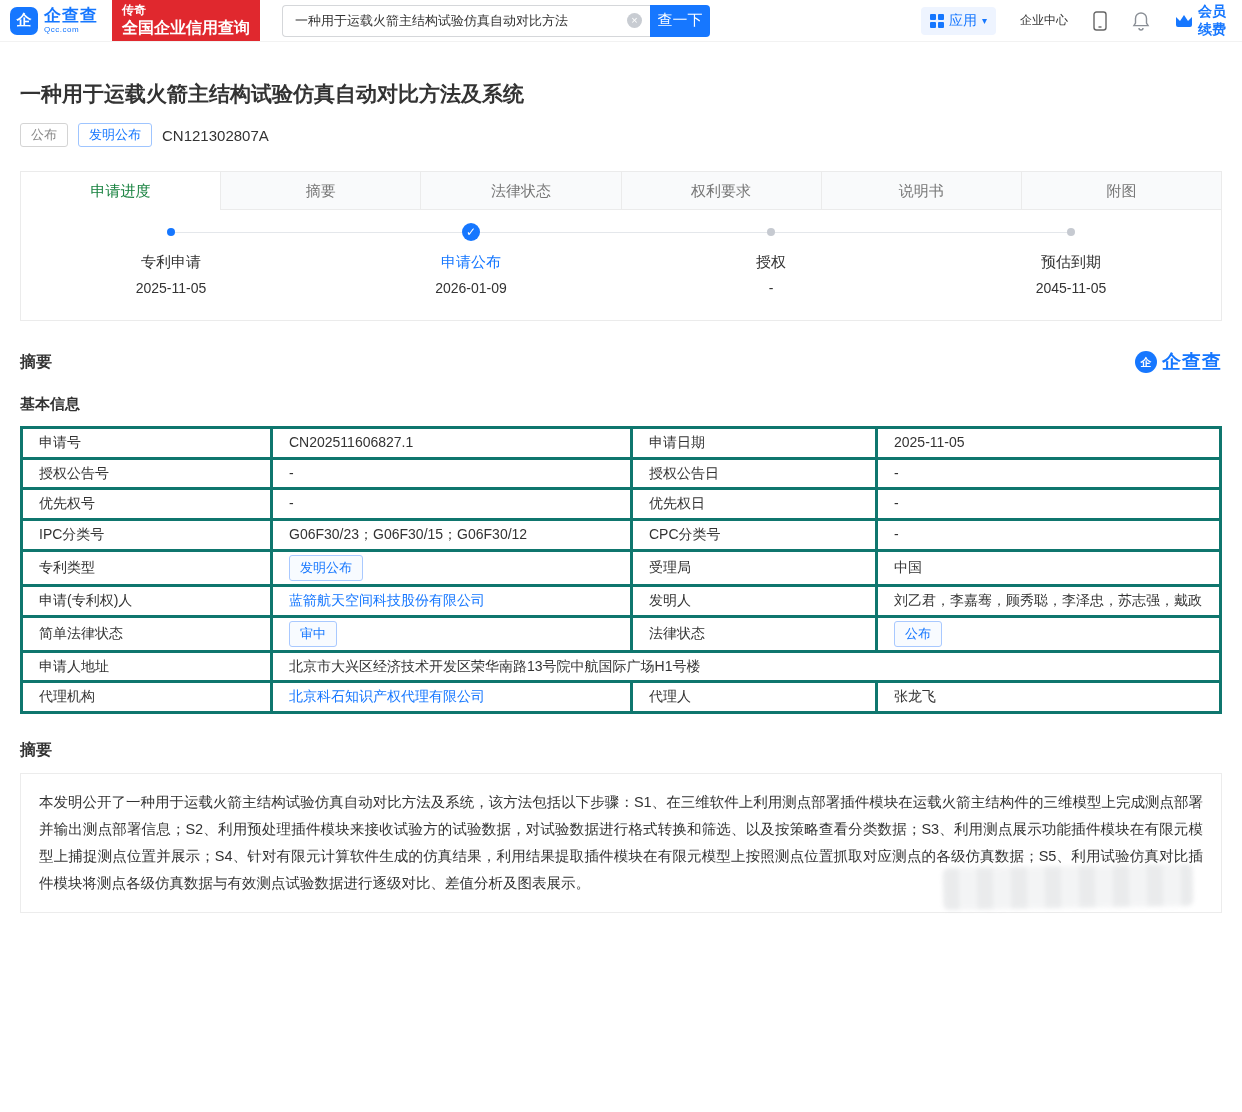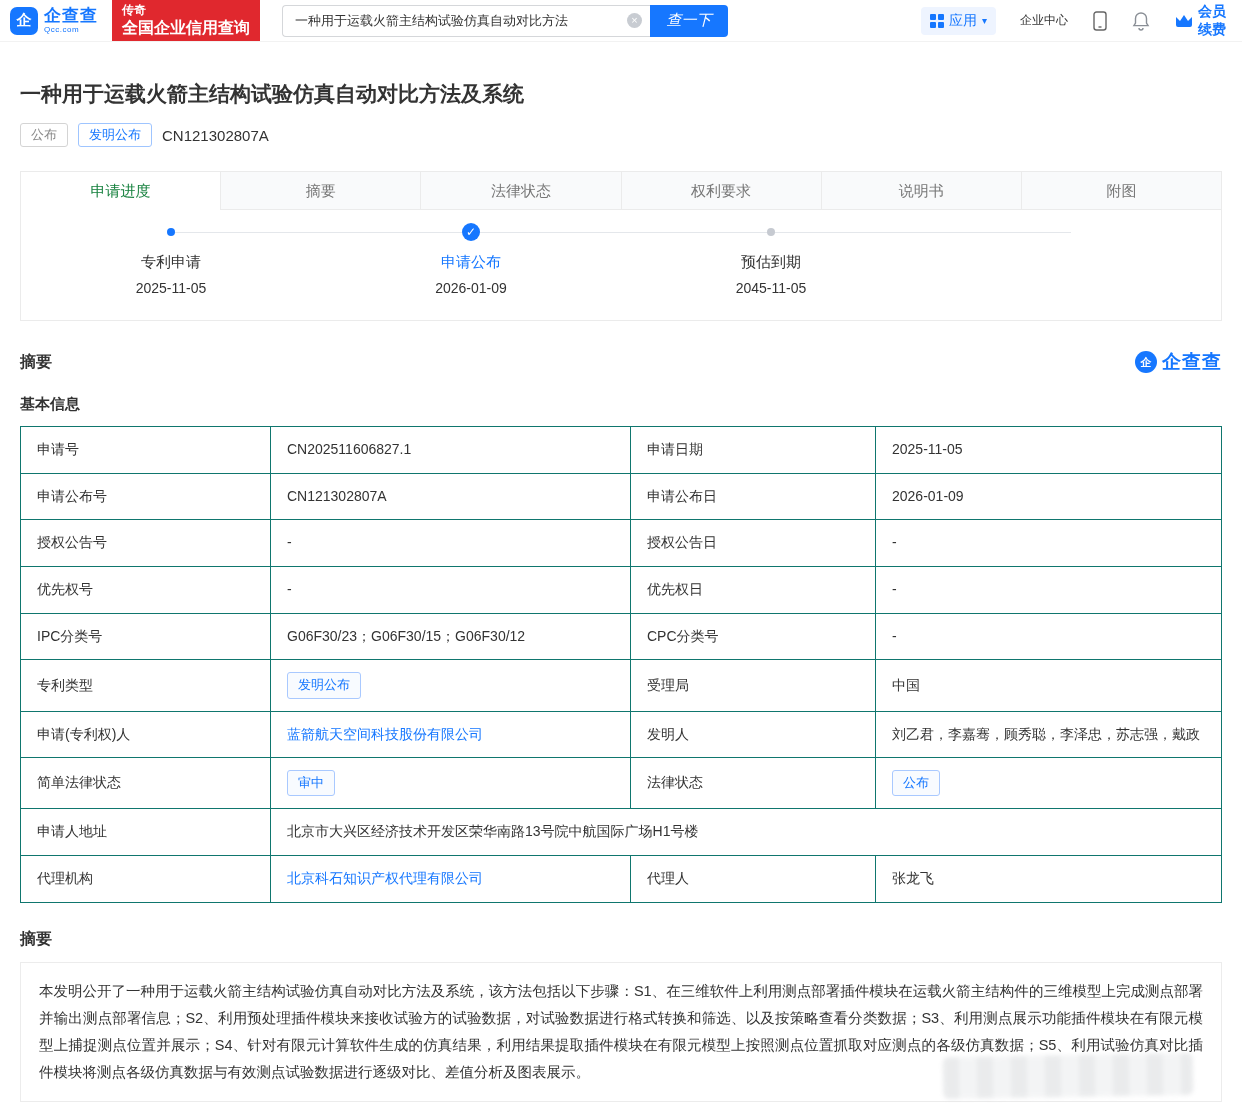--- a/index.html
+++ b/index.html
@@ -15,21 +15,21 @@
   .logo-text-col { line-height:1; }
   .logo-cn { font-size:17px; font-weight:700; color:#1677ff; letter-spacing:1px; }
   .logo-en { font-size:8px; color:#1677ff; letter-spacing:.5px; margin-top:2px; }
   .promo { background:#e0282e; color:#fff; padding:3px 10px 4px; line-height:1.2; cursor:pointer; }
   .promo-l1 { font-size:12px; font-weight:700; }
   .promo-l2 { font-size:16px; font-weight:700; }
   .searchbar { display:flex; align-items:flex-end; margin-left:8px; }
   .search-input-wrap { position:relative; width:368px; height:32px; border:1px solid #d5d7da; border-right:none; border-radius:4px 0 0 4px; display:flex; align-items:center; padding:0 30px 0 10px; background:#fff; }
   .search-input { border:none; outline:none; width:100%; font-size:13px; color:#333; background:transparent; }
   .clear-btn { position:absolute; right:8px; width:15px; height:15px; border-radius:50%; background:#c8ccd2; color:#fff; font-size:11px; line-height:1; display:flex; align-items:center; justify-content:center; cursor:pointer; }
-  .search-btn { height:32px; width:78px; background:#1677ff; color:#fff; border:none; border-radius:0 4px 4px 0; font-size:15px; cursor:pointer;font-style:italic; }
+  .search-btn { height:32px; width:60px; background:#1677ff; color:#fff; border:none; border-radius:0 4px 4px 0; font-size:15px; cursor:pointer; }
   .topnav { margin-left:auto; display:flex; align-items:center; gap:24px; }
   .nav-app { display:flex; align-items:center; gap:5px; background:#eef4ff; border-radius:4px; padding:5px 9px; color:#1677ff; font-size:14px; cursor:pointer; }
   .caret { font-size:10px; }
   .nav-ent { font-size:12px; color:#333; cursor:pointer; }
   .icon-btn { display:flex; align-items:center; cursor:pointer; }
   .member { display:flex; align-items:center; gap:4px; cursor:pointer; }
   .member-text { font-size:14px; line-height:1.25; color:#1677ff; font-weight:700; }
   
   .page-head { padding:16px 20px 0; }
   .patent-title { margin:22px 0 15px; font-size:21px; font-weight:700; color:#333; }
@@ -56,21 +56,21 @@
   .tl-date { margin-top:8px; font-size:14px; color:#333; }
   
   .sec-head { display:flex; align-items:center; justify-content:space-between; margin:24px 20px 0; }
   .sec-title { font-size:16px; font-weight:700; color:#333; }
   .qcc-mark { display:flex; align-items:center; gap:5px; }
   .qcc-mark-icon { width:22px; height:22px; border-radius:50%; background:#1677ff; color:#fff; font-size:11px; font-weight:700; display:flex; align-items:center; justify-content:center; }
   .qcc-mark-text { font-size:19px; font-weight:700; color:#1677ff; letter-spacing:1px; }
   .basic-title { margin:20px 20px 12px; font-size:15px; font-weight:700; color:#333; }
   
   .info-table { width:1202px; margin:0 20px; border-collapse:collapse; font-size:14px; }
-  .info-table td { border:1px solid #0f766e; padding:12px 16px; vertical-align:middle; color:#333; line-height:1.55; }
+  .info-table td { border:3px solid #0f766e; padding:3px 16px; vertical-align:middle; color:#333; line-height:1.55; }
   .cell-tag { display:inline-block; font-size:13px; color:#1677ff; border:1px solid #a9c9ff; background:#f8fbff; padding:2px 10px; border-radius:3px; }
   .link { color:#1677ff; cursor:pointer; }
   
   .abstract-title { margin:26px 20px 12px; font-size:16px; font-weight:700; }
   .abstract-box { margin:0 20px; border:1px solid #ececec; padding:15px 18px; font-size:14.5px; line-height:27px; color:#333; position:relative; }
   .abstract-box p { margin:0; text-align:justify; }
   .watermark { position:absolute; right:28px; bottom:4px; width:250px; height:42px; opacity:.2; transform:rotate(-1deg); border-radius:6px;
     background:repeating-linear-gradient(90deg,#9aa0a6 0 16px,#c8ccd0 16px 34px); filter:blur(2px); pointer-events:none; }
   svg { display:block; }
 </style>
@@ -170,20 +170,27 @@
         <div class="tl-dot-area">
             <span class="tl-check">✓</span>
           </div>
         <div class="tl-label current">申请公布</div>
         <div class="tl-date">2026-01-09</div>
       </div>
       <div class="tl-step">
         <div class="tl-dot-area">
             <span class="tl-dot gray"></span>
           </div>
+        <div class="tl-label">授权</div>
+        <div class="tl-date">-</div>
+      </div>
+      <div class="tl-step">
+        <div class="tl-dot-area">
+            <span class="tl-dot gray"></span>
+          </div>
         <div class="tl-label">预估到期</div>
         <div class="tl-date">2045-11-05</div>
       </div>
     </div>
   </div>
 </section>
 
 <div class="sec-head">
   <div class="sec-title">摘要</div>
   <div class="qcc-mark">
@@ -201,26 +208,20 @@
       <col>
     </colgroup>
   <tbody>
     <tr>
       <td>申请号</td>
       <td>CN202511606827.1</td>
       <td>申请日期</td>
       <td>2025-11-05</td>
     </tr>
     <tr>
-      <td>申请公布号</td>
-      <td>CN121302807A</td>
-      <td>申请公布日</td>
-      <td>2026-01-09</td>
-    </tr>
-    <tr>
       <td>授权公告号</td>
       <td>-</td>
       <td>授权公告日</td>
       <td>-</td>
     </tr>
     <tr>
       <td>优先权号</td>
       <td>-</td>
       <td>优先权日</td>
       <td>-</td>

